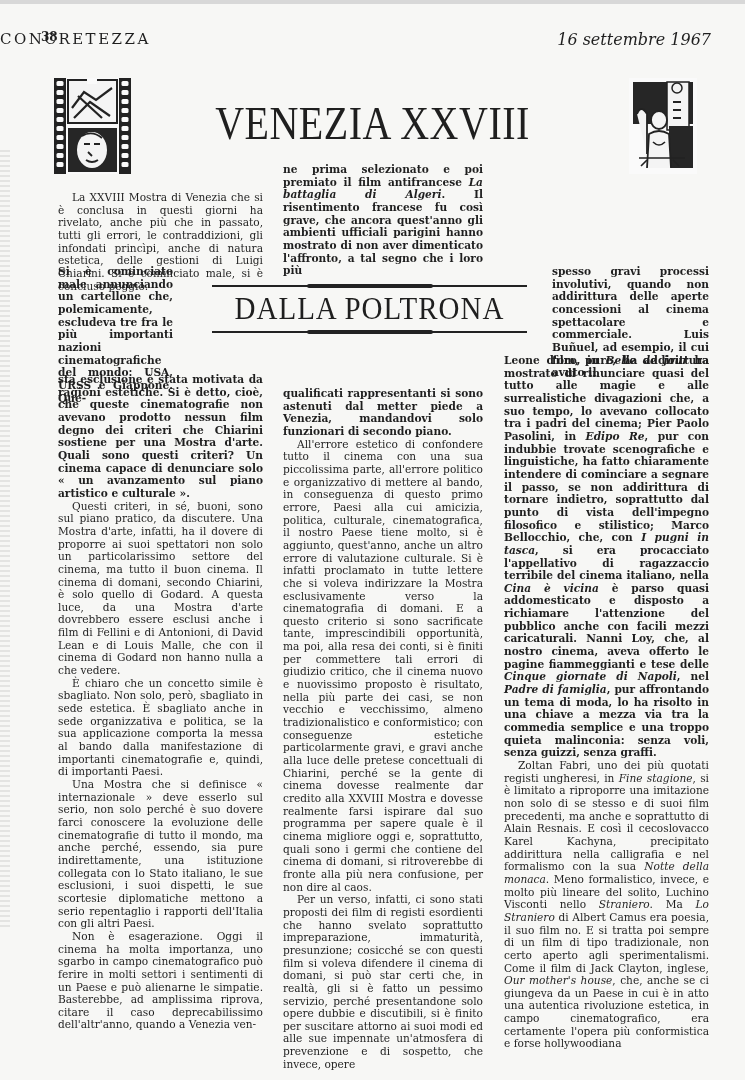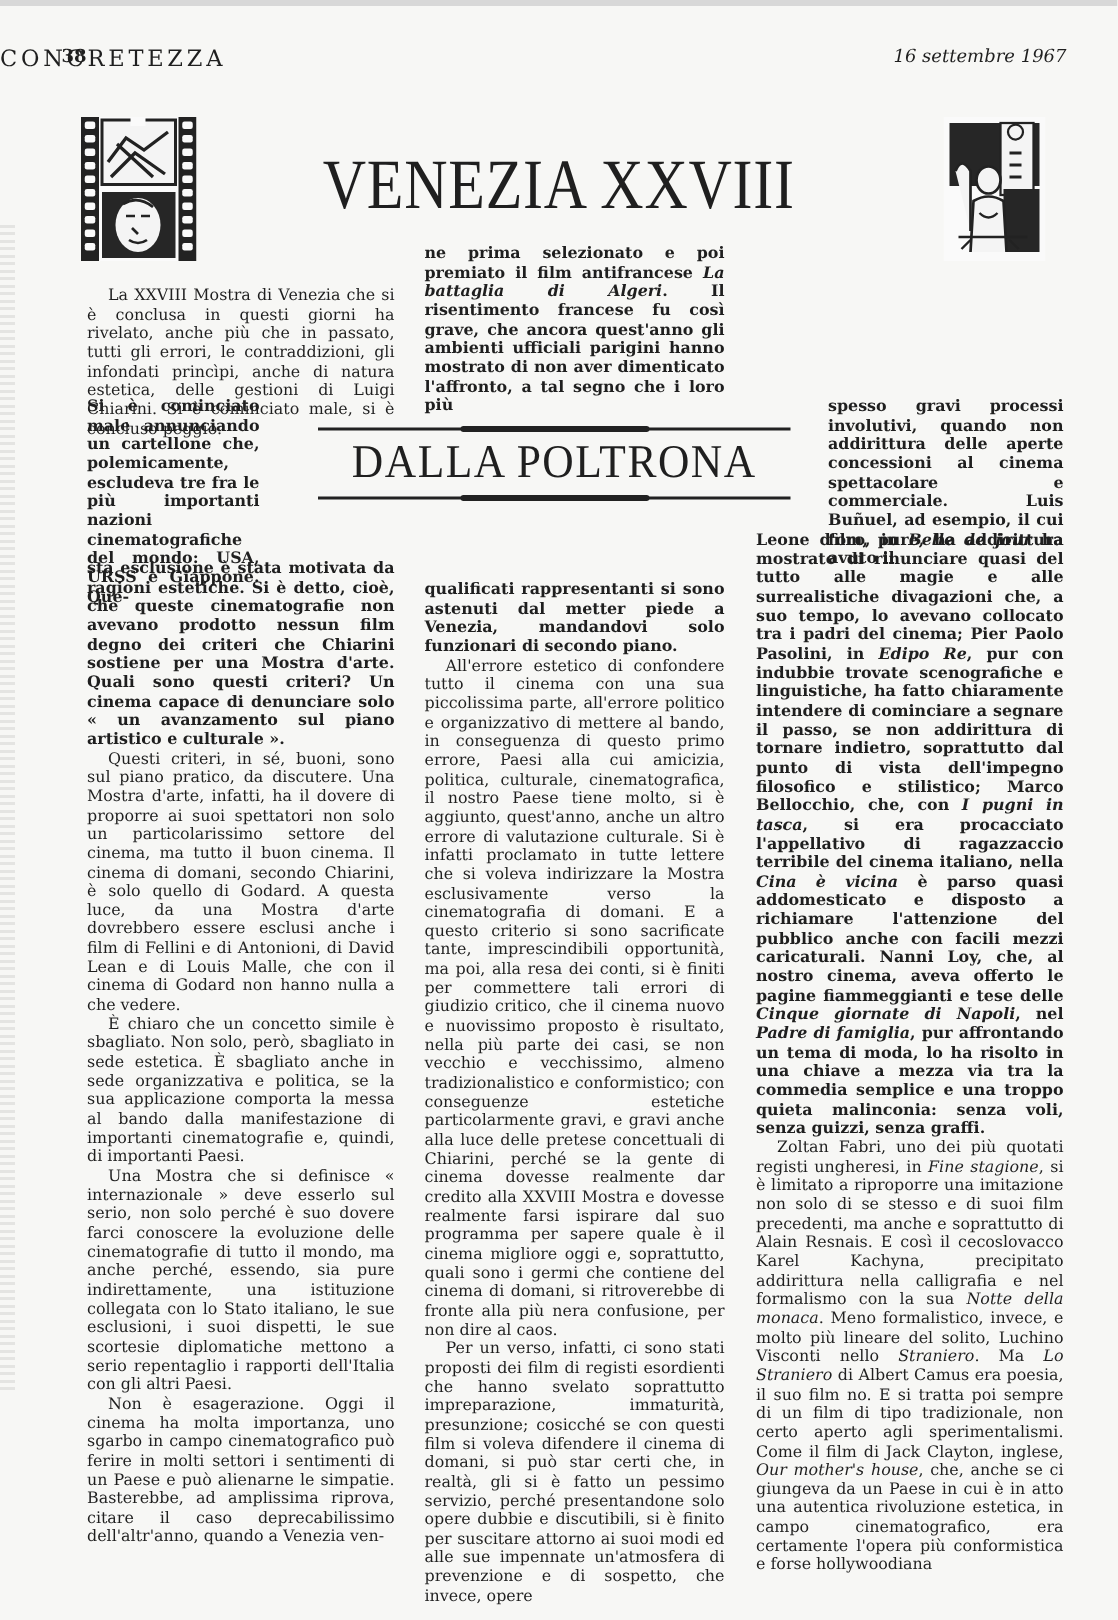--- a/index.html
+++ b/index.html
@@ -7,21 +7,21 @@
     width: 745px; height: 1080px; overflow: hidden; position: relative;
     background: #f7f7f5;
     font-family: "DejaVu Serif", "Liberation Serif", serif;
     color: #1f1f1f;
   }
   .topbar { position: absolute; left: 0; top: 0; width: 745px; height: 4px; background: #d8d8d8; }
   .left-edge { position: absolute; left: 0; top: 150px; width: 10px; height: 780px;
     background: repeating-linear-gradient(180deg, rgba(0,0,0,0.08) 0 2px, transparent 2px 5px); }
   .page-num { position: absolute; left: 41px; top: 30px; font-size: 12px; font-weight: bold; }
   .masthead { position: absolute; left: 0; width: 745px; top: 30px; text-align: left; font-size: 15px; letter-spacing: 2.5px; }
-  .date { position: absolute; right: 34px; top: 30px; font-size: 12px; font-style: italic; }
+  .date { position: absolute; right: 34px; top: 30px; font-size: 16px; font-style: italic; }
 
   .title { position: absolute; left: 0; width: 745px; top: 95px; text-align: center;
     font-family: "Liberation Serif", serif; font-size: 40px; letter-spacing: 0.5px; transform: scaleY(1.18); transform-origin: top; }
 
   .illus-left { position: absolute; left: 54px; top: 78px; width: 77px; height: 96px; }
   .illus-right { position: absolute; left: 629px; top: 78px; width: 68px; height: 96px; }
 
   .banner { position: absolute; left: 212px; top: 282px; width: 315px; height: 52px; }
   .banner .rule { position: absolute; left: 0; width: 100%; height: 2px; background: #222; }
   .banner .rule.top { top: 3px; }

